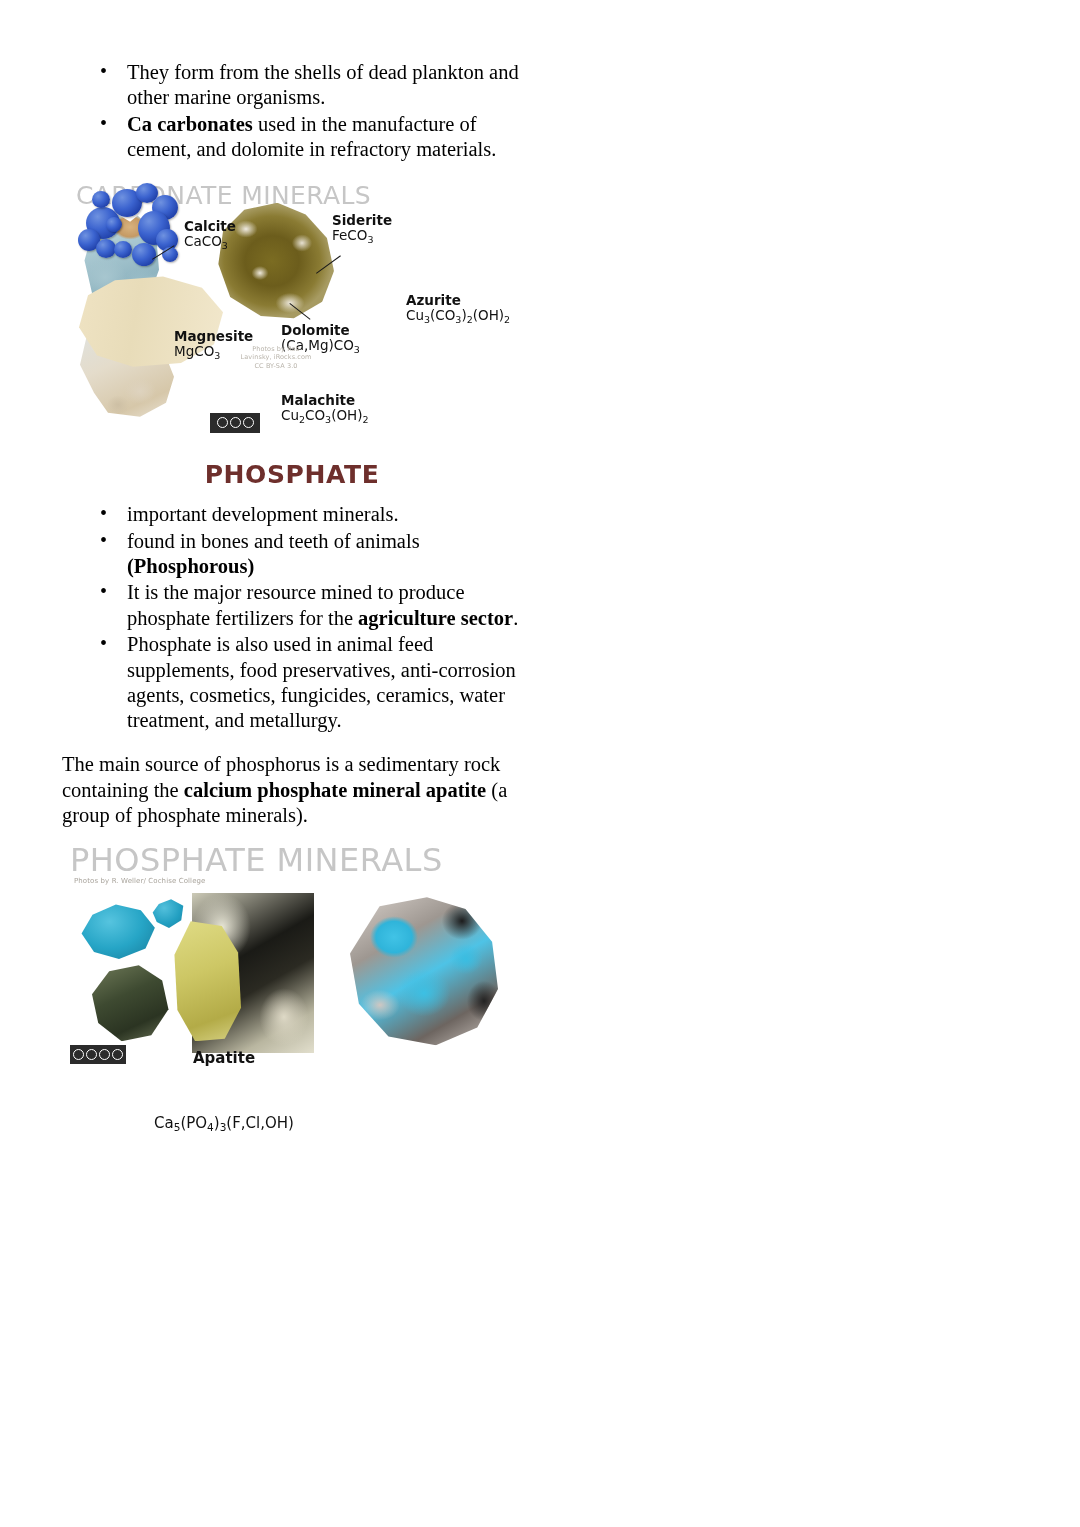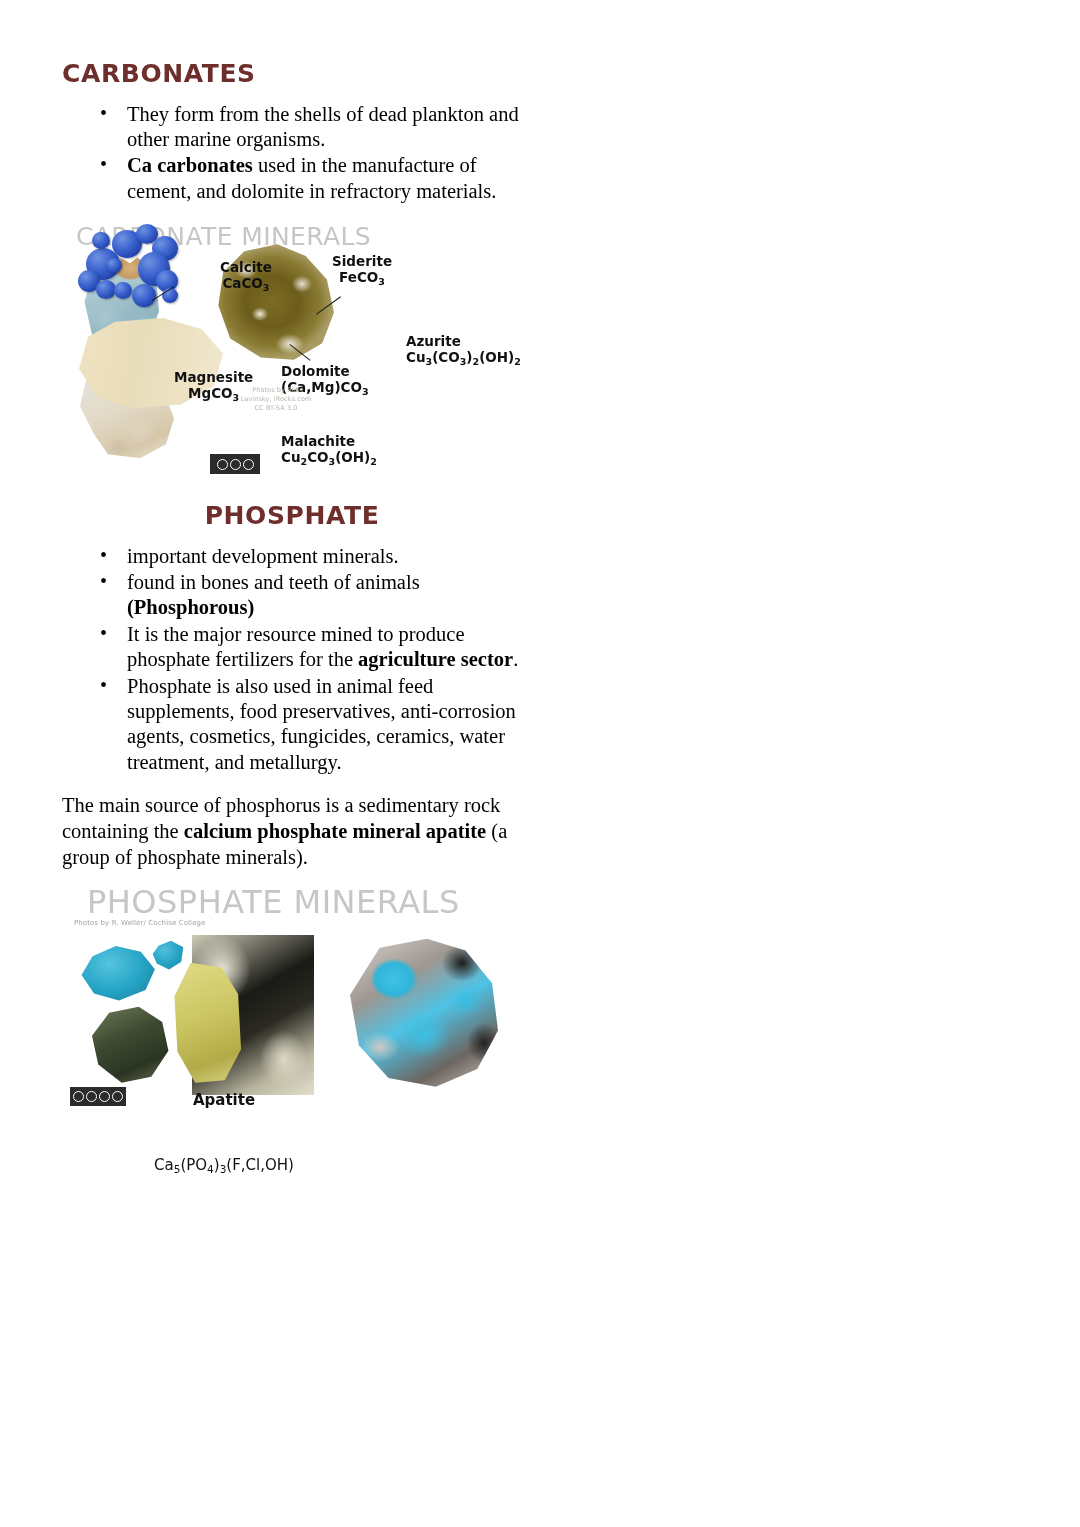--- a/index.html
+++ b/index.html
@@ -101,23 +101,22 @@
     line-height: 1.16;
     white-space: nowrap;
   }
   .mineral-label .m-name {
     display: block;
     font-weight: bold;
     font-size: 13.5px;
   }
   .mineral-label .m-formula {
     display: block;
-    font-weight: bold;
+    font-weight: normal;
     font-size: 13.5px;
-    text-align: center;
   }
   .mineral-label sub {
     font-size: 9.5px;
     vertical-align: baseline;
     position: relative;
     bottom: -3px;
   }
 
   
   .spec {
@@ -219,21 +218,21 @@
   }
 
   
   #phosphate-figure {
     width: 460px;
     height: 240px;
     margin-left: 8px;
   }
   #phosphate-figure .fig-title {
     position: absolute;
-    left: 17px; top: 0;
+    left: 0; top: 0;
     font-size: 32px;
     letter-spacing: 0.5px;
   }
   #phosphate-attrib {
     position: absolute;
     left: 4px; top: 36px;
     font-family: "DejaVu Sans", sans-serif;
     font-size: 7px;
     color: #a9a49c;
     text-align: left;
@@ -255,21 +254,20 @@
   .p-label .m-name { display: block; font-weight: bold; font-size: 15px; }
   .p-label .m-formula { display: block; font-weight: normal; font-size: 15px; margin-top: 47px; }
   .p-label sub { font-size: 10.5px; vertical-align: baseline; position: relative; bottom: -3px; }
 </style>
 </head>
 <body>
 
 <div class="page">
   <div class="content">
 
-    <h1 class="section-heading">CARBONATES</h1>
 
     <ul class="bullets">
       <li><span><span>They form from the shells of dead plankton and other marine organisms.</span></span></li>
       <li><span><b>Ca carbonates</b><span> used in the manufacture of cement, and dolomite in refractory materials.</span></span></li>
     </ul>
 
 
     <div class="figure" id="carbonate-figure">
       <div class="fig-title">CARBONATE MINERALS</div>
 
@@ -302,21 +300,21 @@
         
         
         
         
       </div>
 
       <span class="leader" style="left:76px;  top:78px;  width:26px; transform:rotate(-32deg);"></span>
       <span class="leader" style="left:240px; top:92px;  width:30px; transform:rotate(-36deg);"></span>
       <span class="leader" style="left:214px; top:122px; width:26px; transform:rotate(38deg);"></span>
 
-      <div class="mineral-label" style="left:108px; top:38px;margin-left:36px;">
+      <div class="mineral-label" style="left:108px; top:38px;">
         <span class="m-name">Calcite</span>
         <span class="m-formula">CaCO<sub>3</sub></span>
       </div>
       <div class="mineral-label" style="left:256px; top:32px;">
         <span class="m-name">Siderite</span>
         <span class="m-formula">FeCO<sub>3</sub></span>
       </div>
       <div class="mineral-label" style="left:330px; top:112px;">
         <span class="m-name">Azurite</span>
         <span class="m-formula">Cu<sub>3</sub>(CO<sub>3</sub>)<sub>2</sub>(OH)<sub>2</sub></span>

